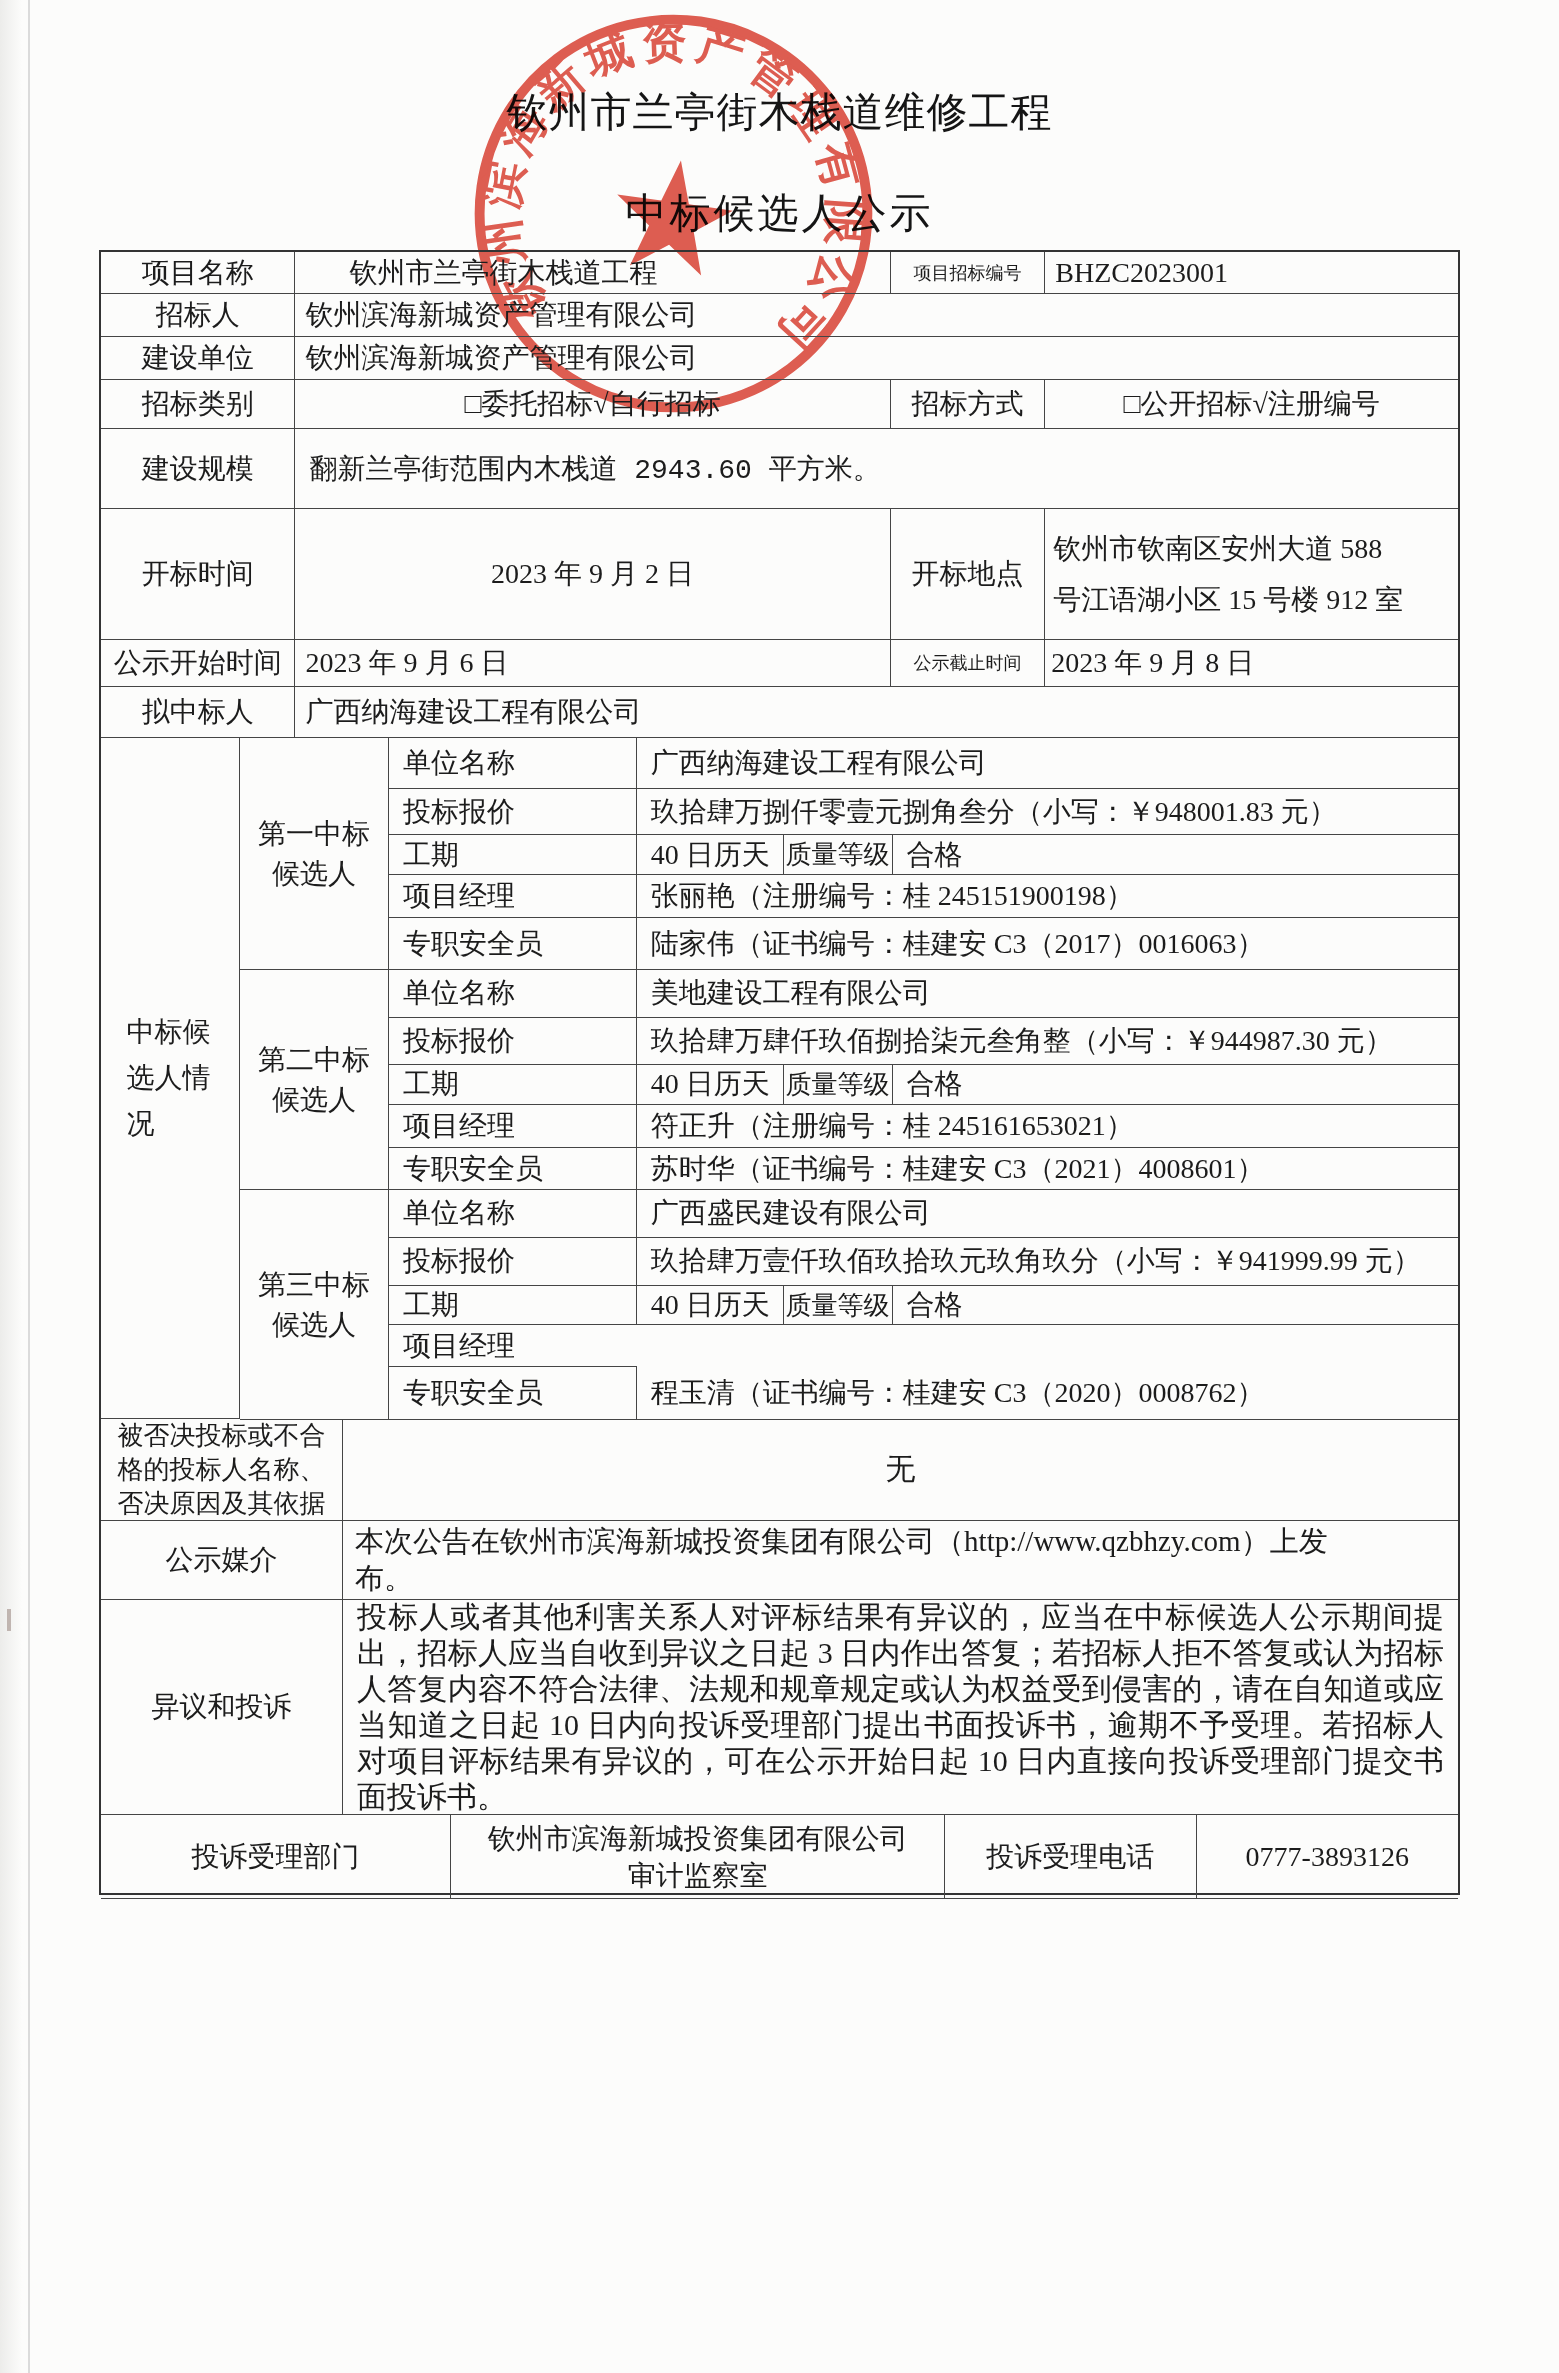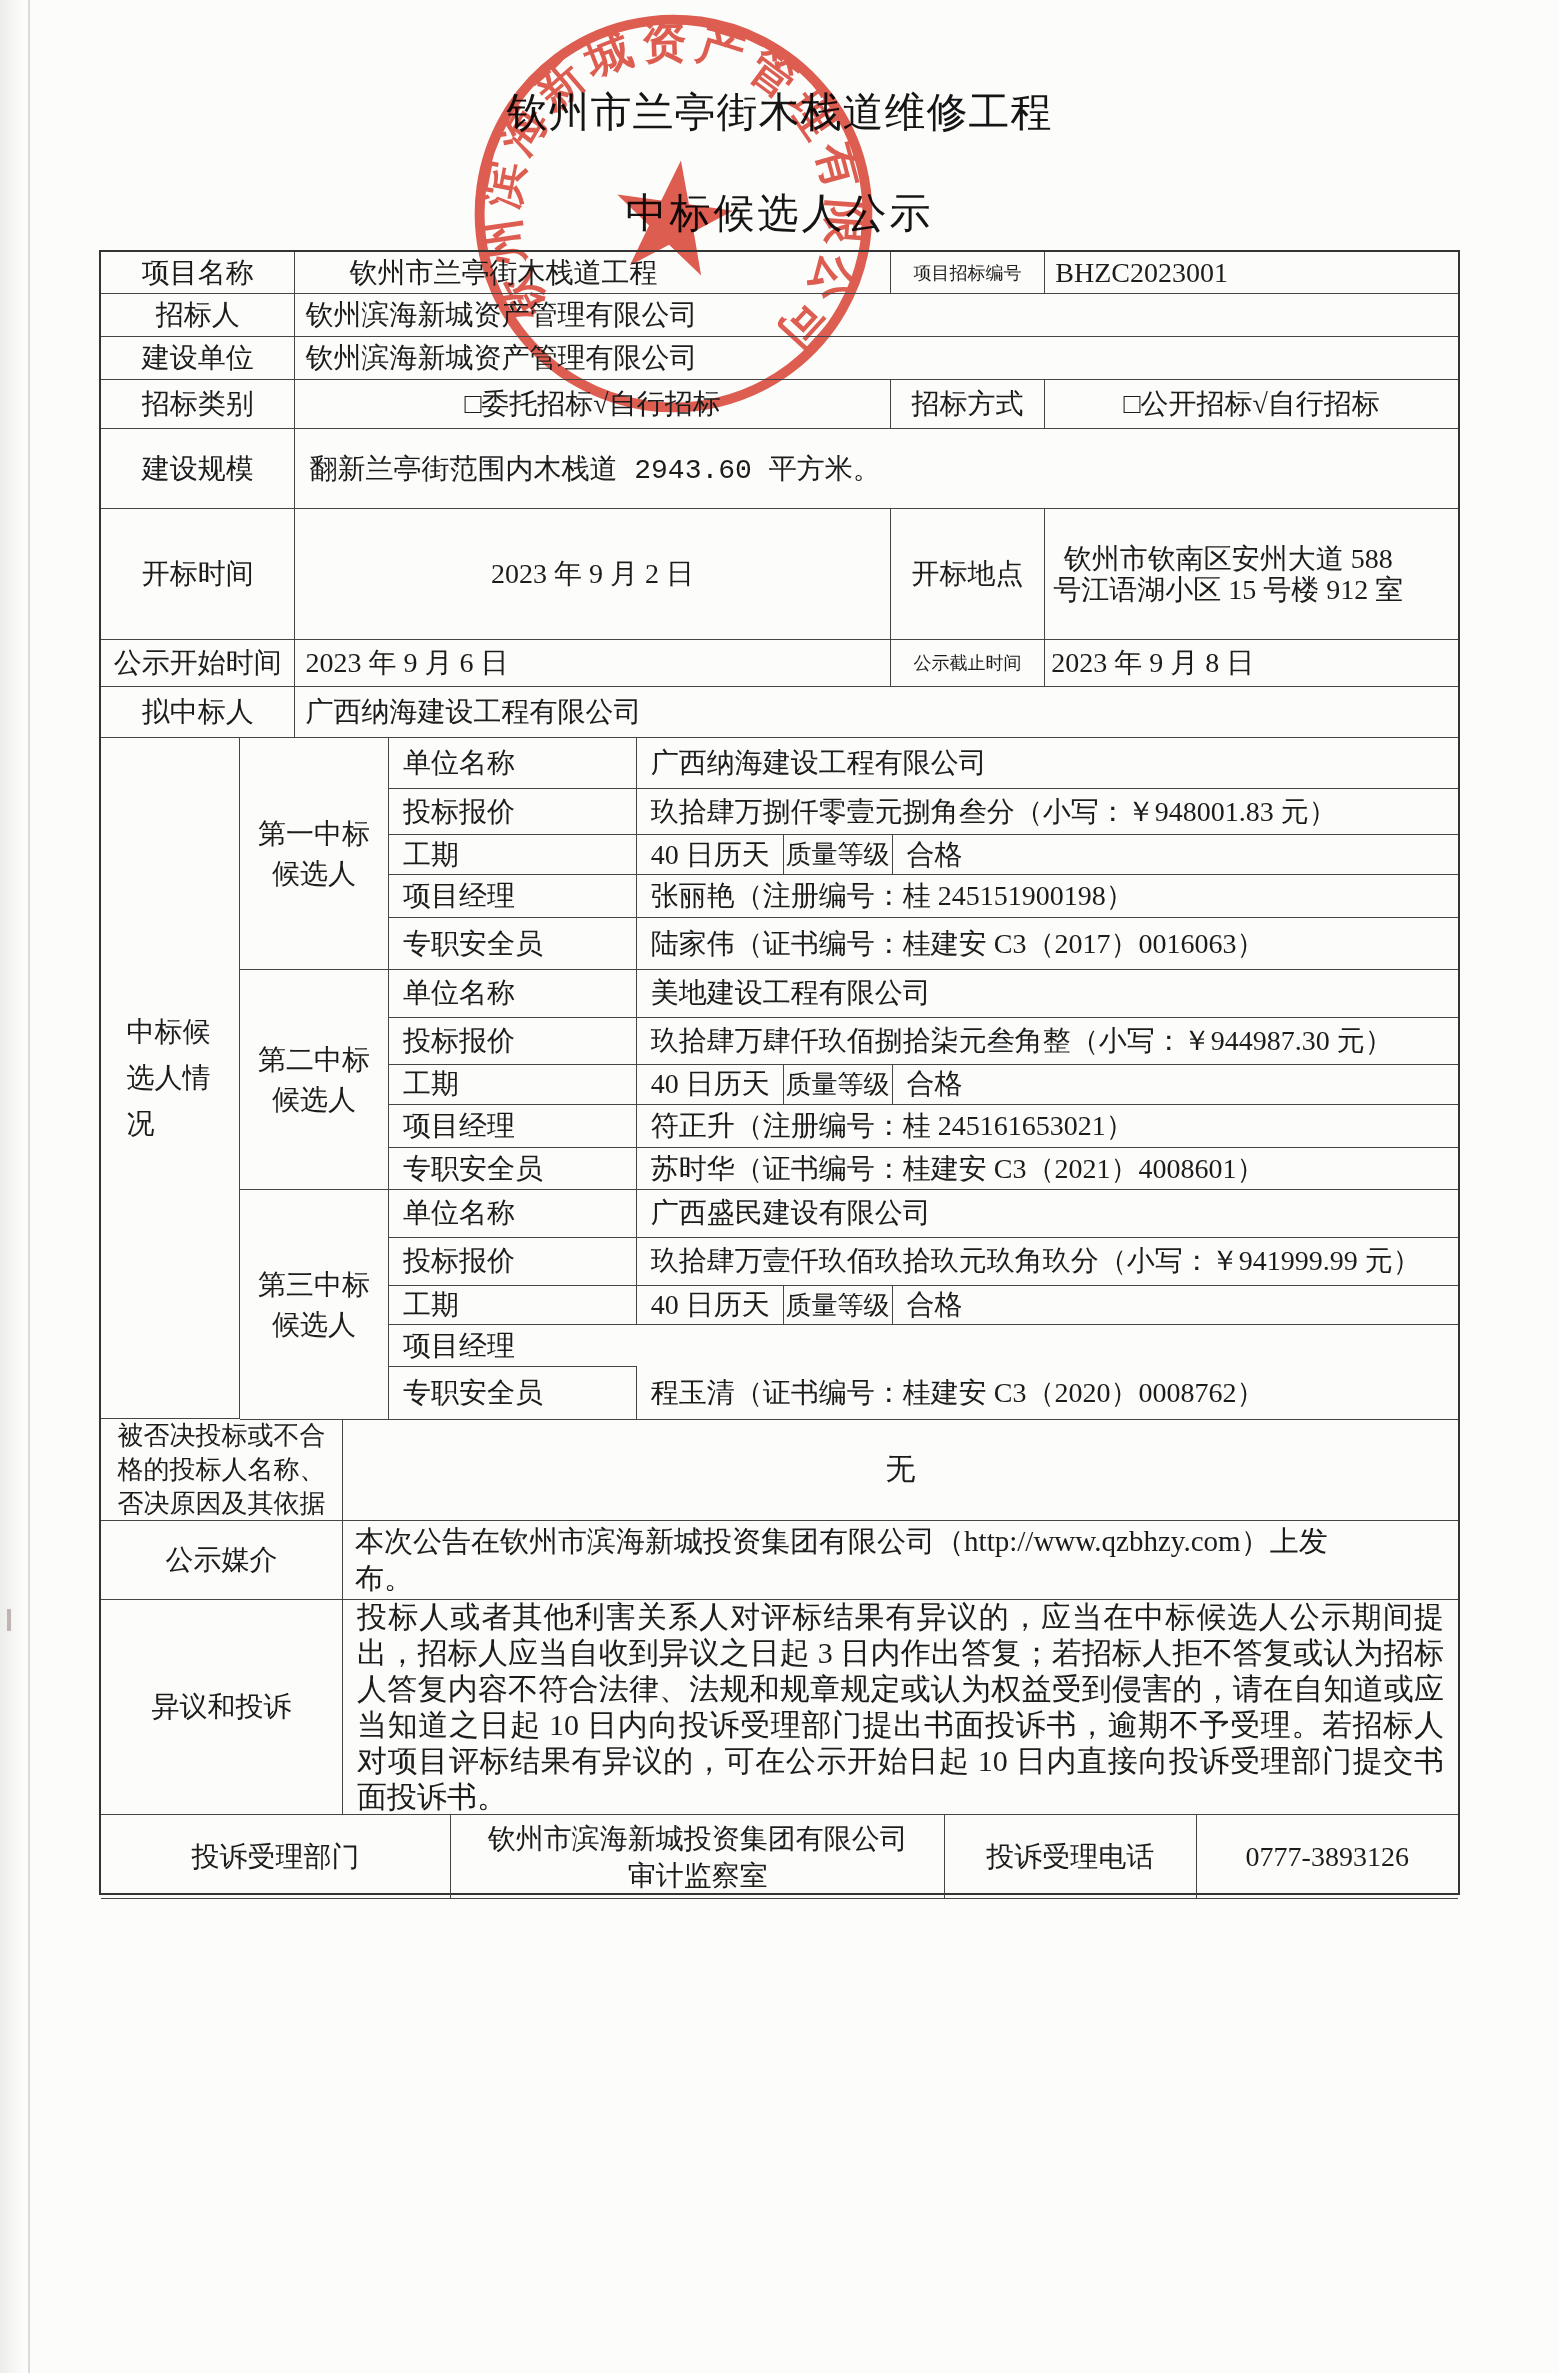--- a/index.html
+++ b/index.html
@@ -31,21 +31,21 @@
   .c { border-right:1.5px solid #454545; border-bottom:1.5px solid #454545;
     display:flex; align-items:center; overflow:hidden; }
   .r > .c:last-child, .cand-right, .cand-details .dr > .c:last-child { border-right:none; }
   .lab { justify-content:center; text-align:center; }
   .sm { font-size:18px; }
   .pl { padding-left:10px; }
   .pl14 { padding-left:14px;font-family:Liberation Mono, monospace; }
   .pl55 { padding-left:54px; }
   .ctr { justify-content:center; text-align:center; }
   .pre { white-space:pre-line; }
-  .lh { line-height:31px;text-align:center; }
+  .lh { line-height:51px; }
 
   
   .cand-section { height:681px; }
   .colA { width:144px; border-right:1.5px solid #454545; justify-content:center; }
   .colA span { display:block; width:87px; text-align:left; line-height:46px; }
   .cand-right { display:flex; flex-direction:column; width:1218px; }
   .cand-block { display:flex; width:100%; }
   .colB { width:149px; justify-content:center; text-align:center; padding:0 18px; line-height:40px; }
   .cand-details { display:flex; flex-direction:column; width:1069px; }
   .dr { display:flex; width:100%; }
@@ -100,21 +100,21 @@
 
     <div class="r" style="height:43px">
       <div class="c lab" style="width:195px">建设单位</div>
       <div class="c pl" style="width:1166px">钦州滨海新城资产管理有限公司</div>
     </div>
 
     <div class="r" style="height:49px">
       <div class="c lab" style="width:195px">招标类别</div>
       <div class="c ctr" style="width:597px">□委托招标√自行招标</div>
       <div class="c lab" style="width:155px">招标方式</div>
-      <div class="c ctr" style="width:414px">□公开招标√自行招标</div>
+      <div class="c ctr" style="width:414px">□公开招标√注册编号</div>
     </div>
 
     <div class="r" style="height:80px">
       <div class="c lab" style="width:195px">建设规模</div>
       <div class="c pl14" style="width:1166px">翻新兰亭街范围内木栈道 2943.60 平方米。</div>
     </div>
 
     <div class="r" style="height:131px">
       <div class="c lab" style="width:195px">开标时间</div>
       <div class="c ctr" style="width:597px">2023 年 9 月 2 日</div>

